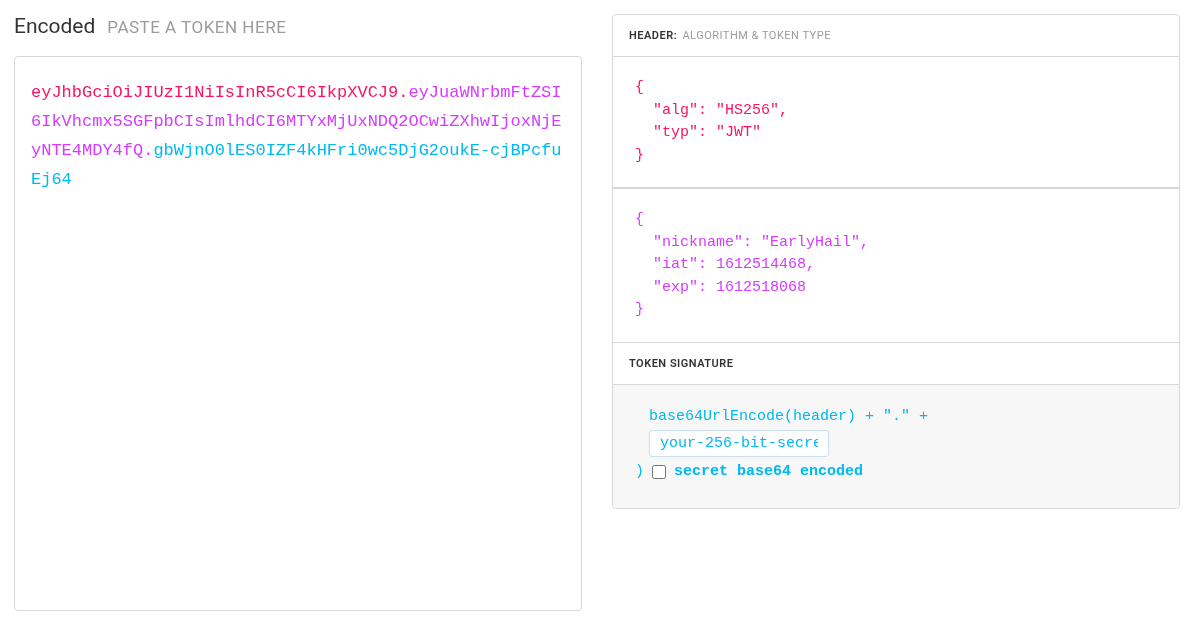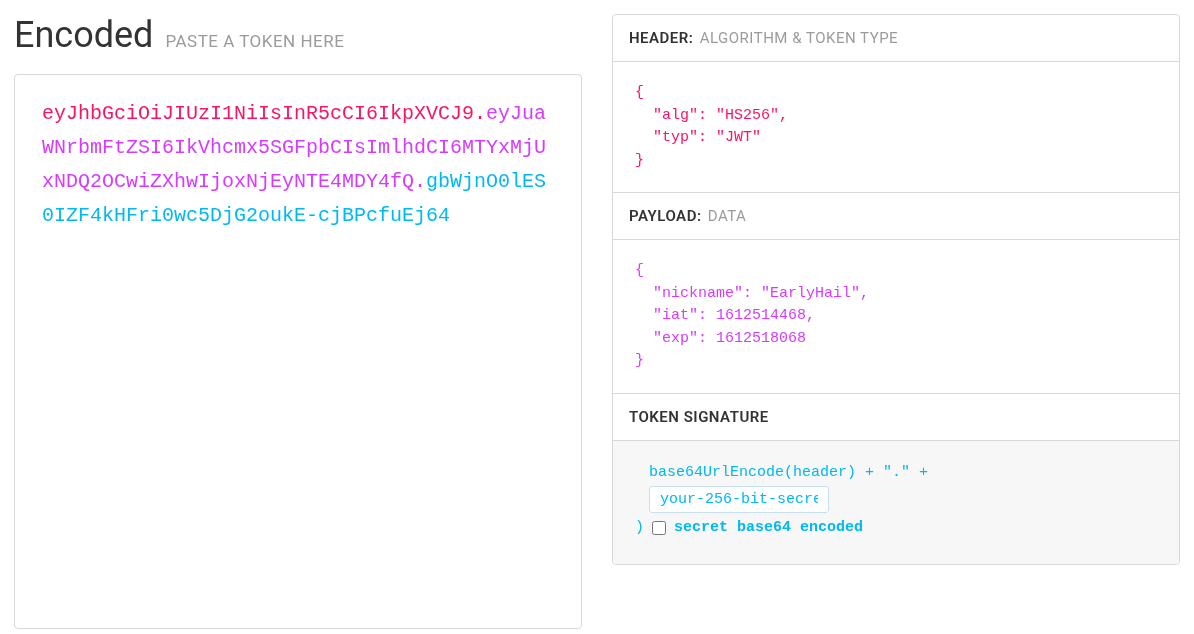--- a/index.html
+++ b/index.html
@@ -1,31 +1,31 @@
 <!DOCTYPE html>
 <html><head>
   <meta charset="utf-8">
   <style>
     * { box-sizing: border-box; margin: 0; padding: 0; }
     body { font-family: -apple-system, BlinkMacSystemFont, "Segoe UI", Roboto, Helvetica, Arial, sans-serif; background: #fff; color: #222; padding: 14px; }
     .container { display: flex; gap: 30px; max-width: 1194px; }
     .col { flex: 1; min-width: 0; }
     .heading { display: flex; align-items: baseline; gap: 12px; margin-bottom: 18px; }
-    .heading h2 { font-size: 36px; font-weight: 400; color: #333; }
+    .heading h2 { font-size: 21px; font-weight: 400; color: #333; }
     .heading .sub { font-size: 17px; letter-spacing: 0.5px; color: #9b9b9b; text-transform: uppercase; }
     .panel { border: 1px solid #d8d8d8; border-radius: 4px; }
     
-    .encoded-box { padding: 22px 27px; min-height: 555px; font-family: "SFMono-Regular", Consolas, "Liberation Mono", Menlo, monospace; font-size: 20px; line-height: 1.7; word-break: break-all; white-space: pre-wrap; }
+    .encoded-box { padding: 22px 16px; min-height: 555px; font-family: "SFMono-Regular", Consolas, "Liberation Mono", Menlo, monospace; font-size: 17px; line-height: 1.7; word-break: break-all; white-space: pre-wrap; }
     .token-header { color: #f9155e; }
     .token-payload { color: #d63aff; }
     .token-signature { color: #00b9f1; }
     
     .section { border-top: 1px solid #d8d8d8; }
     .section:first-child { border-top: none; }
-    .section-head { padding: 14px 16px; font-size: 15px; letter-spacing: 0.5px; color: #333; }
+    .section-head { padding: 14px 16px; font-size: 11px; letter-spacing: 0.5px; color: #333; }
     .section-head .label { font-weight: 600; }
     .section-head .hint { color: #9b9b9b; margin-left: 2px; }
     .section-body { border-top: 1px solid #d8d8d8; padding: 20px 22px; font-family: "SFMono-Regular", Consolas, "Liberation Mono", Menlo, monospace; font-size: 15px; line-height: 1.5; white-space: pre; }
     .header-content { color: #f9155e; }
     .payload-content { color: #d63aff; }
     .sig-body { border-top: 1px solid #d8d8d8; padding: 18px 22px 22px 22px; background: #f7f7f7; font-family: "SFMono-Regular", Consolas, "Liberation Mono", Menlo, monospace; font-size: 15px; line-height: 1.85; color: #00b9f1; border-radius: 0 0 4px 4px; }
     .sig-line { }
     .sig-indent1 { padding-left: 14px; }
     .secret-input { display: inline-block; border: 1px solid #c8dff0; background: #fff; border-radius: 3px; padding: 4px 10px; font-family: inherit; font-size: 15px; color: #00b9f1; width: 180px; margin-left: 14px; }
     .sig-last { display: flex; align-items: center; gap: 8px; }
@@ -53,24 +53,20 @@
           <span class="label">HEADER:</span>
           <span class="hint">ALGORITHM &amp; TOKEN TYPE</span>
         </div>
         <div class="section-body header-content" contenteditable="true" style="">{
   "alg": "HS256",
   "typ": "JWT"
 }</div>
       </div>
 
       <div class="section">
-        <div class="section-head">
-          <span class="label">PAYLOAD:</span>
-          <span class="hint">DATA</span>
-        </div>
         <div class="section-body payload-content" contenteditable="true" style="">{
   "nickname": "EarlyHail",
   "iat": 1612514468,
   "exp": 1612518068
 }</div>
       </div>
 
       <div class="section">
         <div class="section-head">
           <span class="label">TOKEN SIGNATURE</span>

